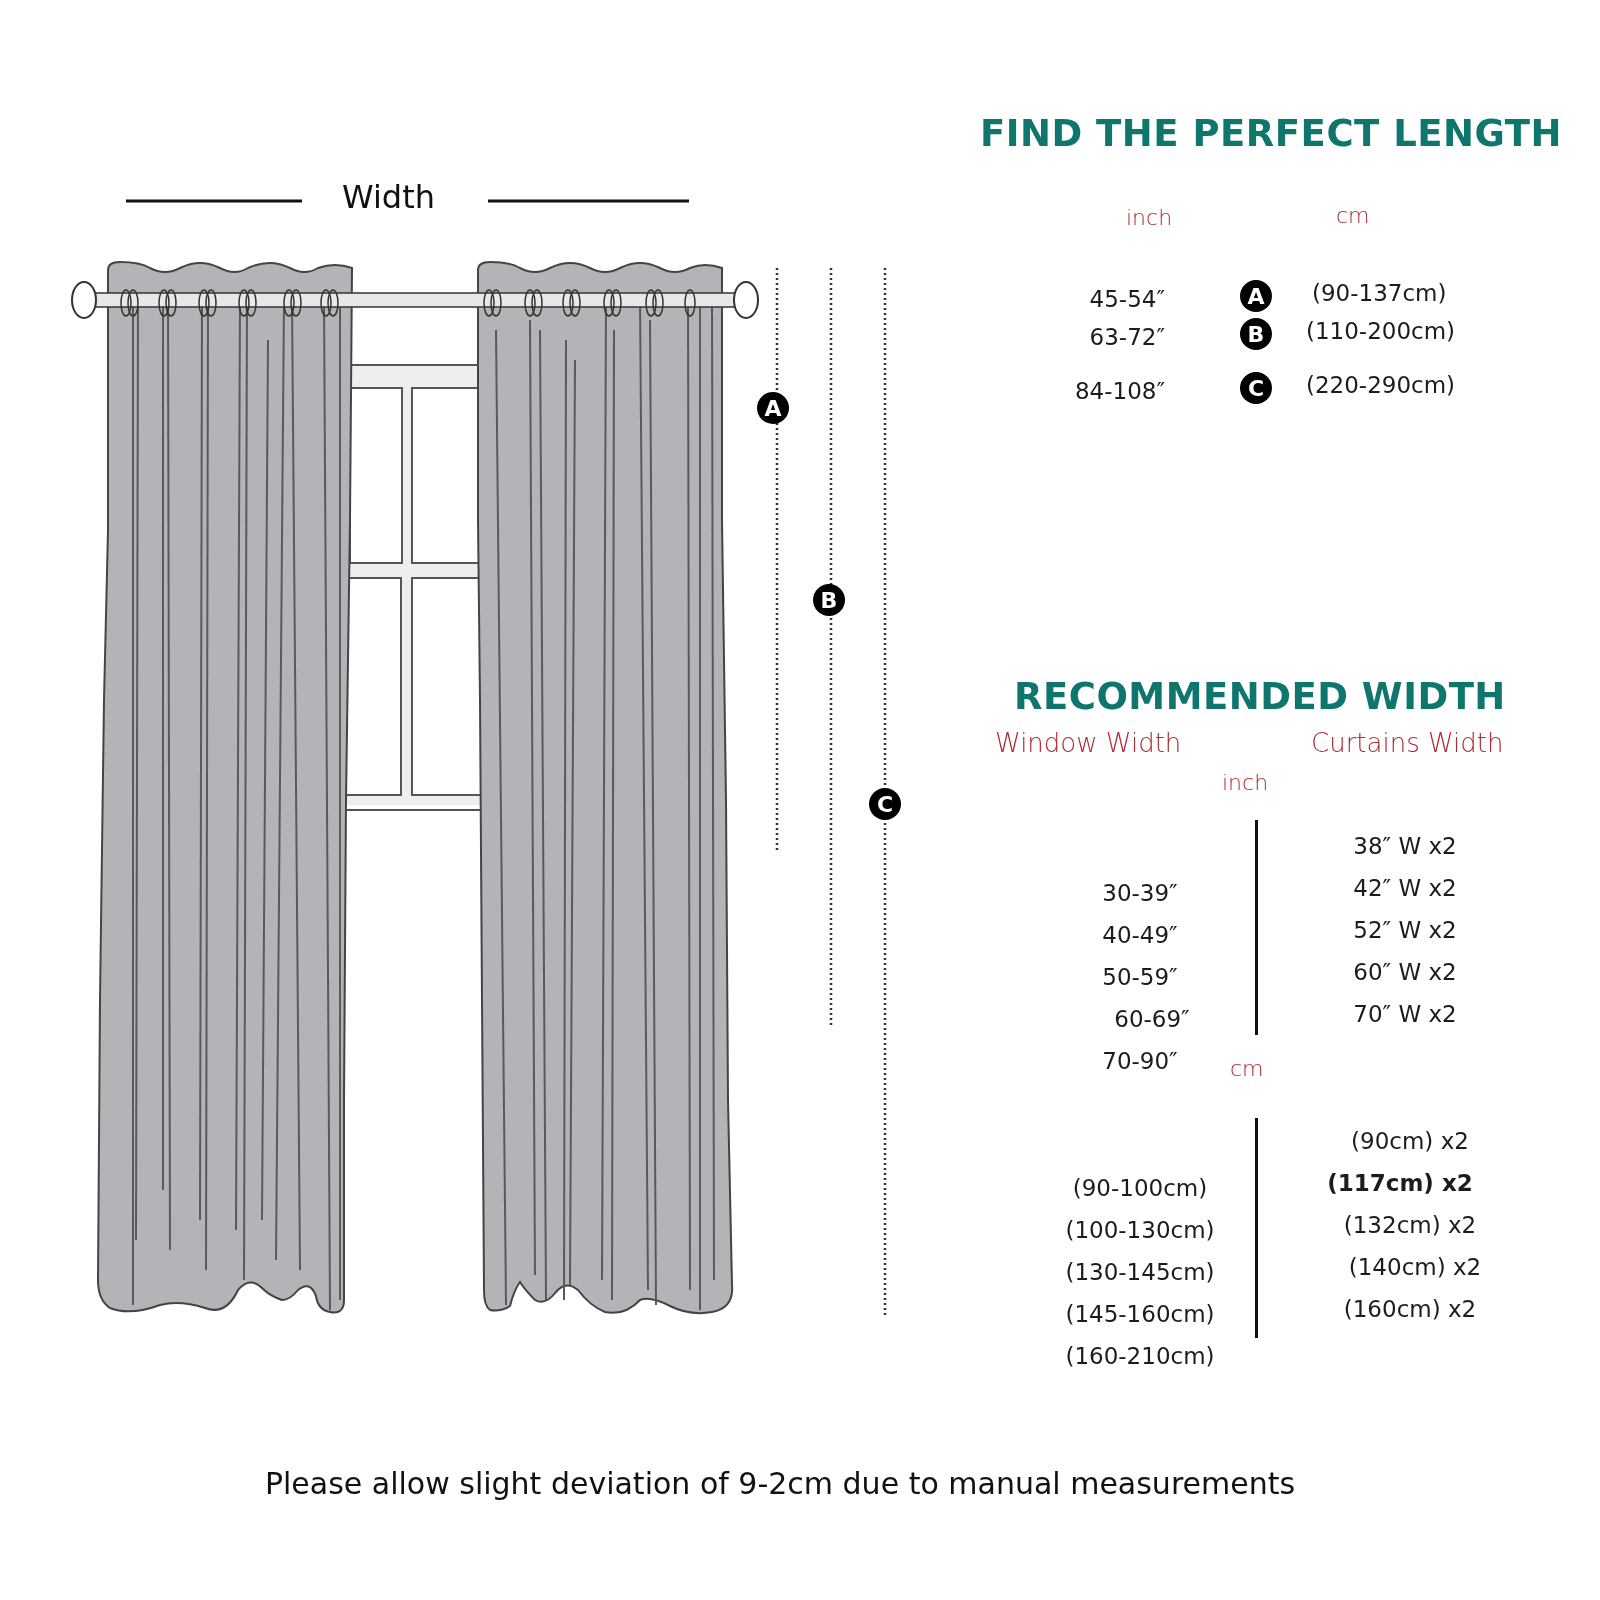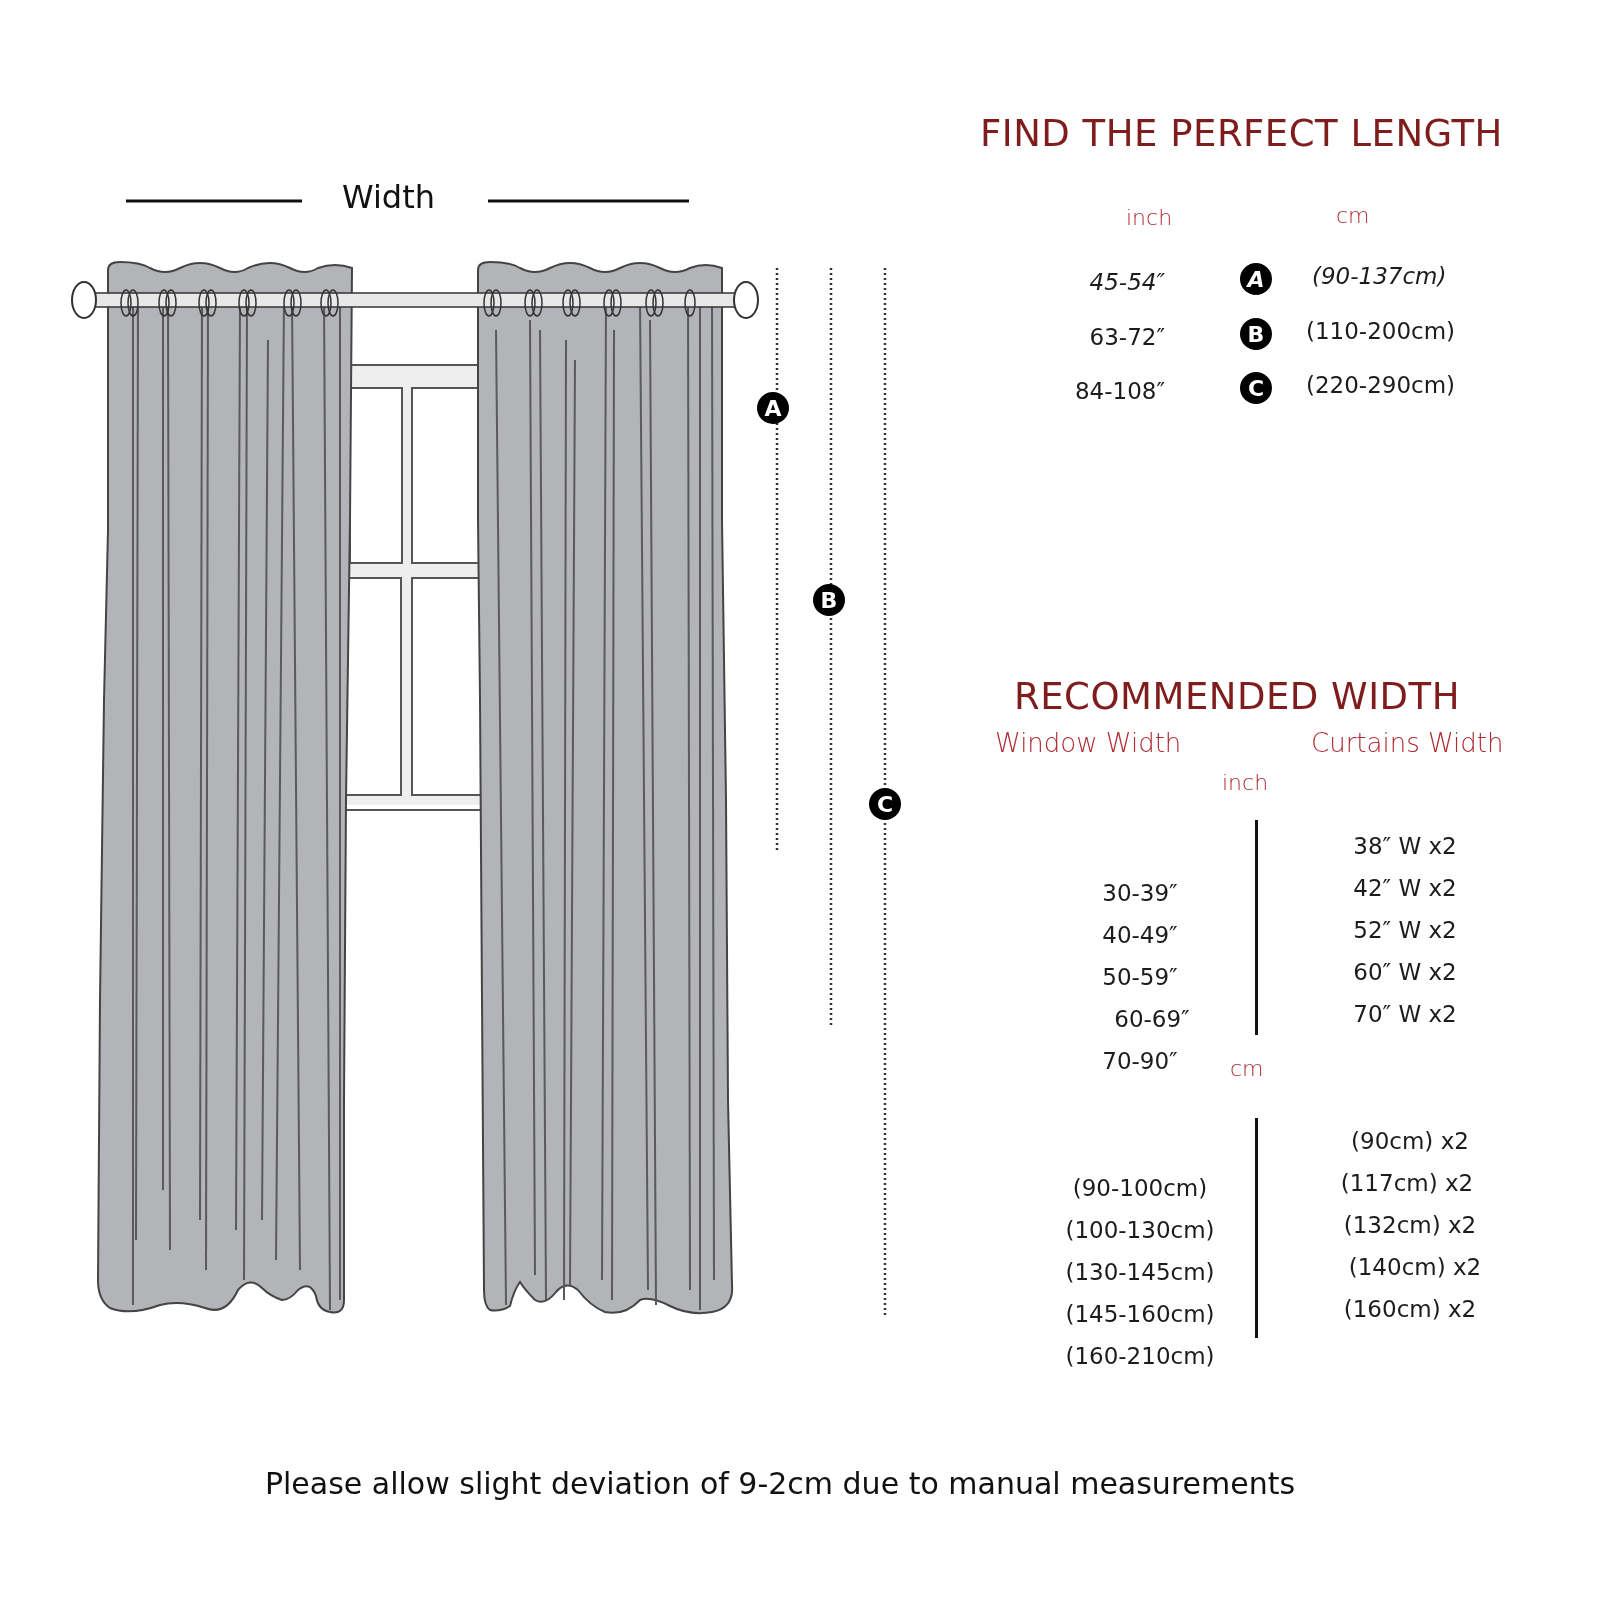--- a/index.html
+++ b/index.html
@@ -1,21 +1,21 @@
 <!DOCTYPE html>
 <html><head>
 <meta charset="utf-8">
 <style>
   html, body { margin: 0; padding: 0; background: #ffffff; }
   body { width: 1600px; height: 1600px; position: relative; overflow: hidden;
          font-family: "DejaVu Sans", "Liberation Sans", sans-serif; color: #1c1c1c; }
   .abs { position: absolute; }
   .illus { position: absolute; left: 0; top: 0; width: 960px; height: 1400px; }
   .width-label { left: 342px; top: 178px; font-size: 32px; font-weight: 400; color: #111; }
-  .title { color: #7f1d1d; font-size: 37px; font-weight: 400; letter-spacing: 0.5px; white-space: nowrap; }
+  .title { color: #0f766e; font-size: 37px; font-weight: 700; letter-spacing: 0.5px; white-space: nowrap; }
   .sub { color: #b02a33; font-size: 22px; font-weight: 300; white-space: nowrap; }
   .sub-sm { color: #b02a33; font-size: 26px; font-weight: 300; white-space: nowrap; }
   .cell { font-size: 23px; color: #1c1c1c; white-space: nowrap; }
   .badge { width: 32px; height: 32px; border-radius: 50%; background: #000; color: #fff;
            font-weight: 700; font-size: 22px; display: flex; align-items: center; justify-content: center;
            font-family: "DejaVu Sans", sans-serif; }
   .divider { width: 3px; background: #111; }
   .note { left: 0; width: 1560px; top: 1466px; text-align: center; font-size: 30px; font-weight: 500; color: #111; }
   .len-row { position: absolute; left: 1060px; width: 420px; height: 36px; }
   .len-row .inch { position: absolute; right: 315px; text-align: right; }
@@ -120,21 +120,21 @@
 <div class="abs width-label">Width</div>
 
 <div class="abs badge" style="left:757px; top:392px;">A</div>
 <div class="abs badge" style="left:813px; top:584px;">B</div>
 <div class="abs badge" style="left:869px; top:788px;">C</div>
 
 <div class="abs title" style="left:980px; top:112px;">FIND THE PERFECT LENGTH</div>
 <div class="abs sub" style="left:1126px; top:205px;">inch</div>
 <div class="abs sub" style="left:1336px; top:203px;">cm</div>
 
-<div class="len-row" style="top:263px;font-style:italic;">
+<div class="len-row" style="top:280px;">
   <span class="cell inch" style="top:6px;">45-54″</span>
   <span class="badge">A</span>
   <span class="cell cm" style="top:0px; left:252px;">(90-137cm)</span>
 </div>
 <div class="len-row" style="top:318px;">
   <span class="cell inch" style="top:6px;">63-72″</span>
   <span class="badge">B</span>
   <span class="cell cm" style="top:0px; left:246px;">(110-200cm)</span>
 </div>
 <div class="len-row" style="top:372px;">
@@ -174,21 +174,21 @@
 <div class="abs sub" style="left:1230px; top:1056px;">cm</div>
 
 <div class="abs divider" style="left:1255px; top:1118px; height:220px;"></div>
 
 <div class="w-row" style="top:1128px;">
   <span class="cell l" style="left:30px;">(90-100cm)</span>
   <span class="cell r" style="left:315px;">(90cm) x2</span>
 </div>
 <div class="w-row" style="top:1170px;">
   <span class="cell l" style="left:30px;">(100-130cm)</span>
-  <span class="cell r" style="left:312px;">(117cm) x2</span>
+  <span class="cell r" style="left:305px;font-weight:bold;">(117cm) x2</span>
 </div>
 <div class="w-row" style="top:1212px;">
   <span class="cell l" style="left:30px;">(130-145cm)</span>
   <span class="cell r" style="left:315px;">(132cm) x2</span>
 </div>
 <div class="w-row" style="top:1254px;">
   <span class="cell l" style="left:30px;">(145-160cm)</span>
   <span class="cell r" style="left:320px;">(140cm)  x2</span>
 </div>
 <div class="w-row" style="top:1296px;">

